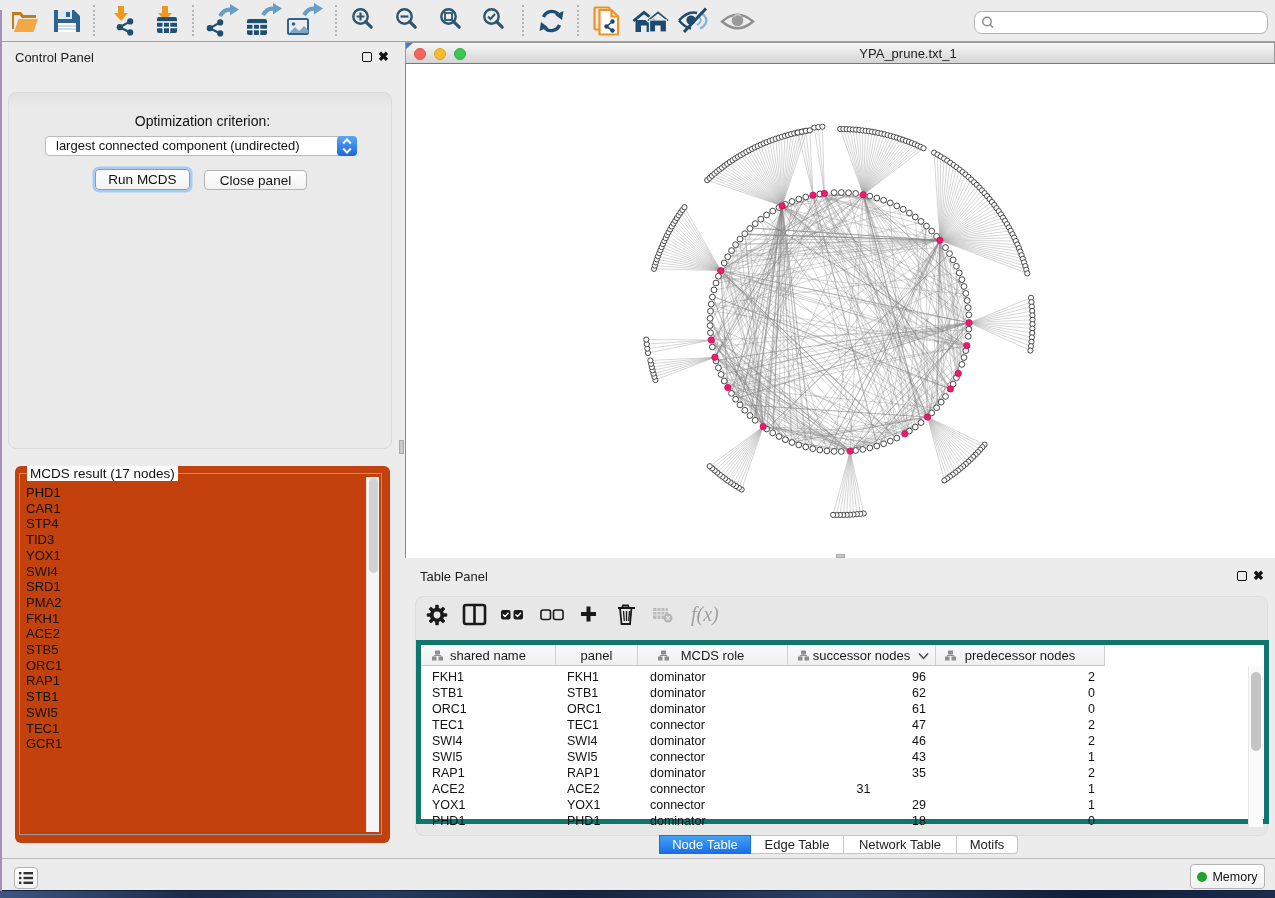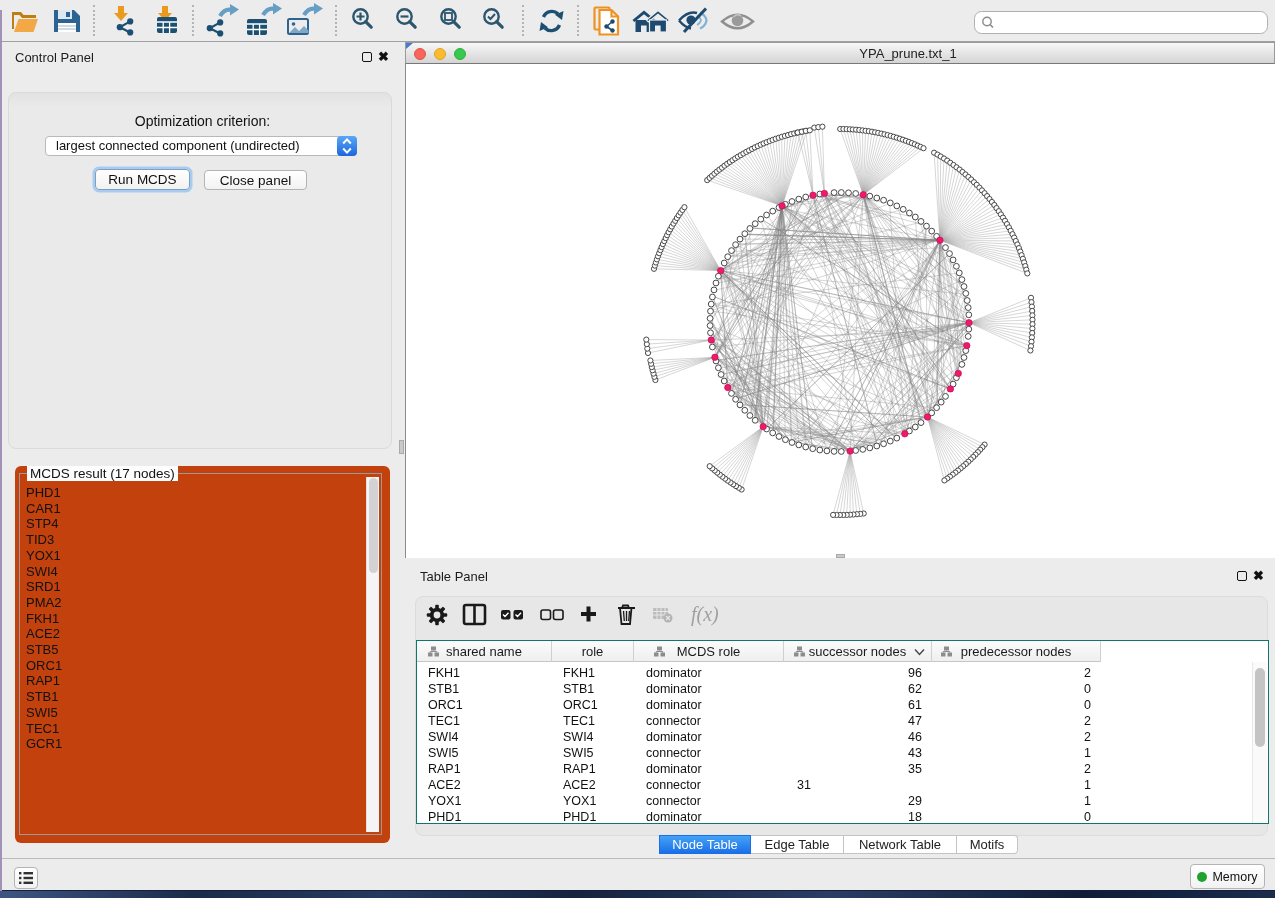--- a/index.html
+++ b/index.html
@@ -27,21 +27,21 @@
 #mcdslist{position:absolute;left:6px;top:11px;width:344px;font-size:13px;color:#111;line-height:15.7px}
 #listscroll{position:absolute;right:2px;top:3px;width:13px;height:355px;background:#f5f5f5;border-left:1px solid #e0e0e0}
 #listthumb{position:absolute;left:1.5px;top:1px;width:9px;height:95px;background:#d2d2d2;border-radius:5px}
 #netwin{left:405px;top:42px;width:870px;height:516px}
 #titlebar{position:absolute;left:0;top:0;width:870px;height:22px;background:linear-gradient(#f7f7f7,#d4d4d4);border:1px solid #9a9a9a;border-bottom:1px solid #787878}
 .light{position:absolute;top:5px;width:12px;height:12px;border-radius:50%}
 #wtitle{position:absolute;left:0;top:3px;width:1004px;text-align:center;font-size:13px;color:#222}
 #canvas{position:absolute;left:0;top:22px;width:870px;height:494px;background:#fff;border-left:1px solid #8a8a8a}
 #tablepanel{left:405px;top:558px;width:870px;height:300px;background:#ececec}
 #tboolbox{position:absolute;left:10px;top:38px;width:853px;height:240px;background:#e7e7e7;border:1px solid #dcdcdc;border-radius:8px}
-#ttable{position:absolute;left:11px;top:82px;width:853px;height:184px;background:#fff;border:1px solid #0f766e}
+#ttable{position:absolute;left:11px;top:82px;width:853px;height:184px;background:#fff;border:5px solid #0f766e}
 .thead{position:absolute;top:0;height:21px;background:linear-gradient(#fbfbfb,#efefef);border-right:1px solid #d0d0d0;border-bottom:1px solid #c6c6c6;font-size:13px;color:#1b1b1b;display:flex;align-items:center;justify-content:center}
 .trow{position:absolute;height:16px;font-size:12.5px;color:#111;line-height:16px}
 #tabs2{position:absolute;left:254px;top:277px;height:19px;display:flex}
 #statusbar{left:0;top:858px;width:1275px;height:32px;background:#ececec;border-top:1px solid #bbb}
 #deskstrip{left:0;top:891px;width:1275px;height:7px;background:linear-gradient(90deg,#3d5681,#1c2a4a 15%,#253a5e 30%,#16233f 45%,#2a3d63 65%,#101d38 85%,#1a2b4d)}
 .grip{position:absolute;background:#c9c9c9;border:1px solid #aaa}
 </style></head><body>
 <div id="toolbar" class="abs">
 <svg width="1275" height="41" style="position:absolute;left:0;top:0">
 <defs>
@@ -557,21 +557,21 @@
 <g opacity="0.55">
         <rect x="248" y="17" width="15" height="11" rx="1" fill="#999"></rect>
         <path d="M248 20.5 h15 M248 24 h15 M252 17 v11 M256 17 v11 M260 17 v11" stroke="#e7e7e7" stroke-width="1"></path>
         <circle cx="263" cy="27" r="4.5" fill="#8a8a8a"></circle>
         <path d="M261 25 l4 4 M265 25 l-4 4" stroke="#e7e7e7" stroke-width="1.2"></path>
       </g>
 <text x="286" y="30" font-family="Liberation Serif,serif" font-style="italic" font-size="20" fill="#a0a0a0">f(x)</text>
 </svg>
 <div id="ttable">
 <div class="thead" style="left:0;width:135px">shared name</div>
-<div class="thead" style="left:135px;width:82px">role</div>
+<div class="thead" style="left:135px;width:82px">panel</div>
 <div class="thead" style="left:217px;width:150px">MCDS role</div>
 <div class="thead" style="left:367px;width:148px">successor nodes</div>
 <div class="thead" style="left:515px;width:169px">predecessor nodes</div>
 <svg width="851" height="22" style="position:absolute;left:0;top:0">
 <defs>
           <g id="treeicon" fill="#8d8d8d">
             <rect x="3" y="0" width="5" height="4"></rect>
             <rect x="0" y="6" width="4.5" height="4"></rect>
             <rect x="6.5" y="6" width="4.5" height="4"></rect>
             <path d="M5.5 4 v1 M2.2 6 v-1 h6.6 V6" stroke="#8d8d8d" fill="none"></path>
@@ -615,21 +615,21 @@
         <div class="trow" style="left:380px;top:104px;width:125px;text-align:right">43</div>
         <div class="trow" style="left:549px;top:104px;width:125px;text-align:right">1</div>
         <div class="trow" style="left:11px;top:120px">RAP1</div>
         <div class="trow" style="left:146px;top:120px">RAP1</div>
         <div class="trow" style="left:229px;top:120px">dominator</div>
         <div class="trow" style="left:380px;top:120px;width:125px;text-align:right">35</div>
         <div class="trow" style="left:549px;top:120px;width:125px;text-align:right">2</div>
         <div class="trow" style="left:11px;top:136px">ACE2</div>
         <div class="trow" style="left:146px;top:136px">ACE2</div>
         <div class="trow" style="left:229px;top:136px">connector</div>
-        <div class="trow" style="left:380px;top:136px;width:125px;text-align:left">31</div>
+        <div class="trow" style="left:380px;top:136px;width:125px;text-align:center">31</div>
         <div class="trow" style="left:549px;top:136px;width:125px;text-align:right">1</div>
         <div class="trow" style="left:11px;top:152px">YOX1</div>
         <div class="trow" style="left:146px;top:152px">YOX1</div>
         <div class="trow" style="left:229px;top:152px">connector</div>
         <div class="trow" style="left:380px;top:152px;width:125px;text-align:right">29</div>
         <div class="trow" style="left:549px;top:152px;width:125px;text-align:right">1</div>
         <div class="trow" style="left:11px;top:168px">PHD1</div>
         <div class="trow" style="left:146px;top:168px">PHD1</div>
         <div class="trow" style="left:229px;top:168px">dominator</div>
         <div class="trow" style="left:380px;top:168px;width:125px;text-align:right">18</div>

